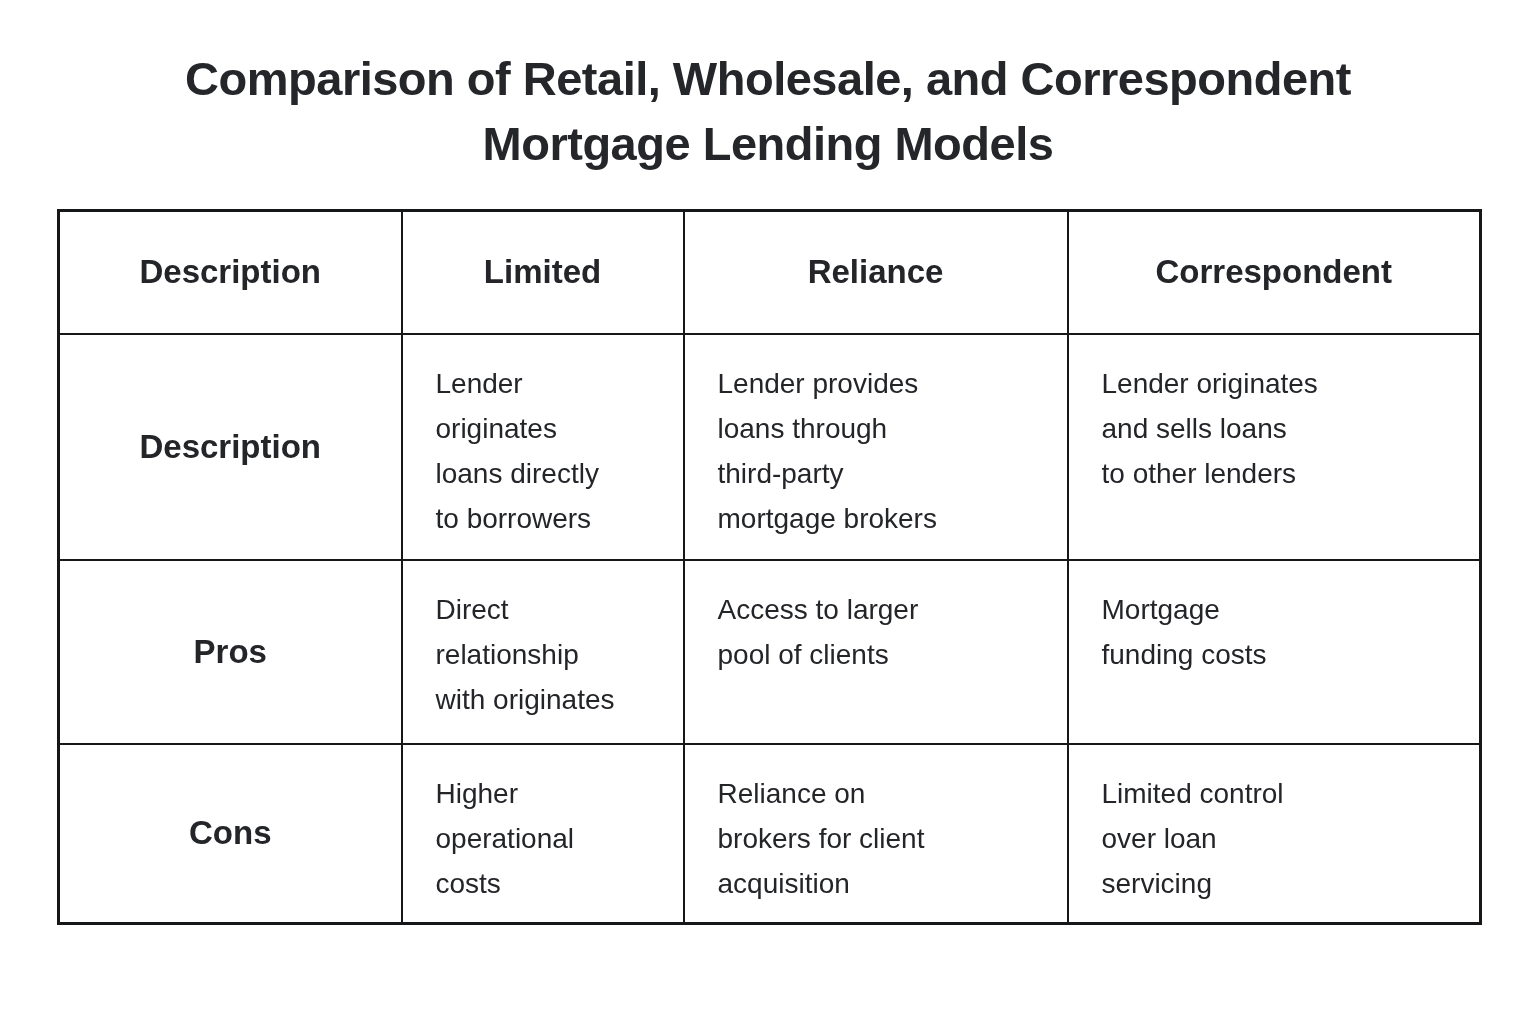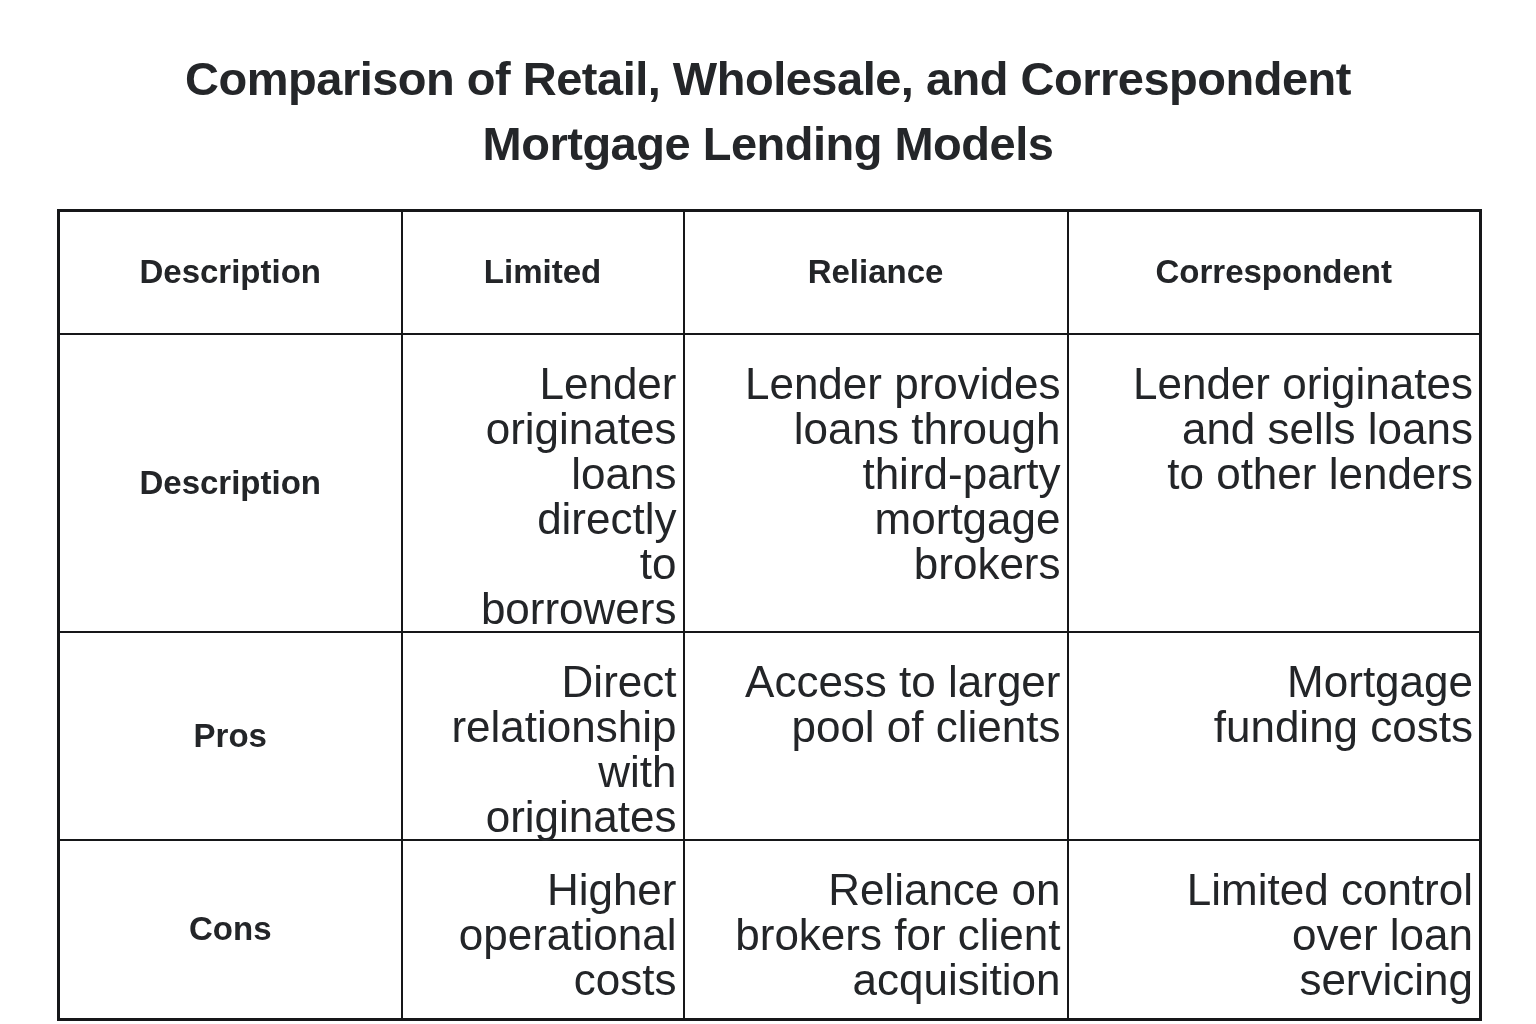--- a/index.html
+++ b/index.html
@@ -55,23 +55,23 @@
     color: #232528;
   }
   td.label-cell {
     font-size: 33px;
     font-weight: 700;
     text-align: center;
     vertical-align: middle;
     color: #232528;
   }
   td.content-cell {
-    font-size: 44px;
+    font-size: 28px;
     font-weight: 400;
-    text-align: right;
+    text-align: left;
     vertical-align: top;
     padding: 26px 6px 0 33px;
     line-height: 45px;
     color: #232528;
     white-space: pre-line;
   }
 </style>
 </head>
 <body>
 

